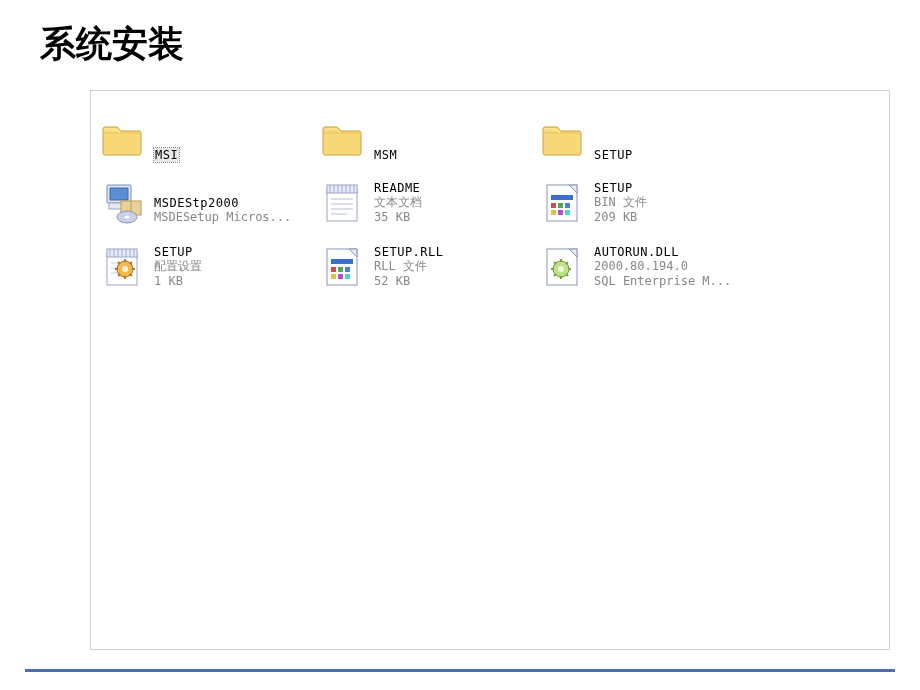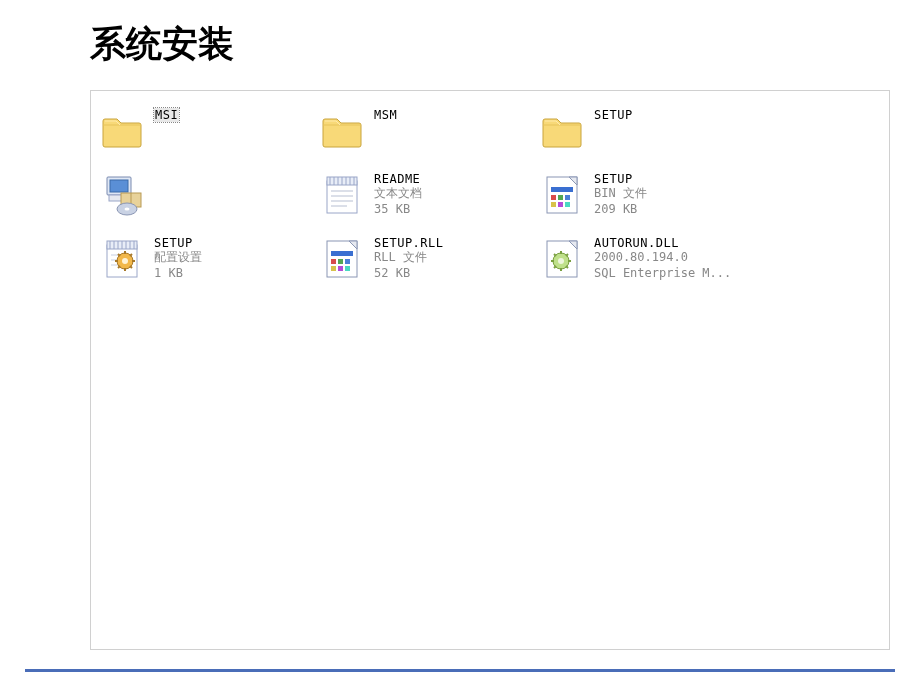--- a/index.html
+++ b/index.html
@@ -8,42 +8,42 @@
     height: 690px;
     background: #ffffff;
     font-family: "SimSun", "宋体", Arial, sans-serif;
     position: relative;
     overflow: hidden;
   }
   .title {
     font-size: 36px;
     font-weight: bold;
     color: #000;
-    padding: 20px 0 0 90px;
+    padding: 20px 0 0 40px;
   }
   .explorer-pane {
     position: absolute;
     left: 90px;
     top: 90px;
     right: 30px;
     bottom: 40px;
     background: #ffffff;
     box-shadow: inset 1px 1px 0 #d0d0d0, inset -1px -1px 0 #d0d0d0;
     padding: 12px 0 0 0;
   }
   .items {
     display: flex;
     flex-wrap: wrap;
     align-content: flex-start;
   }
   .item {
     width: 220px;
     height: 64px;
     display: flex;
-    align-items: flex-start;
+    align-items: flex-end;
     padding: 4px 8px;
     cursor: default;
   }
   .icon-slot {
     width: 48px;
     height: 48px;
     flex-shrink: 0;
     margin-right: 8px;
     display: flex;
     align-items: center;
@@ -121,20 +121,24 @@
         </div>
         <div class="item-text">
           <span class="item-name">SETUP</span>
         </div>
       </div>
       <div class="item">
         <div class="icon-slot">
           <svg width="46" height="46" viewBox="0 0 46 46">
             <use href="#ic-installer"></use>
           </svg>
+        </div>
+        <div class="item-text">
+          <span class="item-name">MSDEStp2000</span>
+          <span class="item-desc">MSDESetup Micros...</span>
         </div>
       </div>
       <div class="item">
         <div class="icon-slot">
           <svg width="46" height="46" viewBox="0 0 46 46">
             <use href="#ic-text"></use>
           </svg>
         </div>
         <div class="item-text">
           <span class="item-name">README</span>

